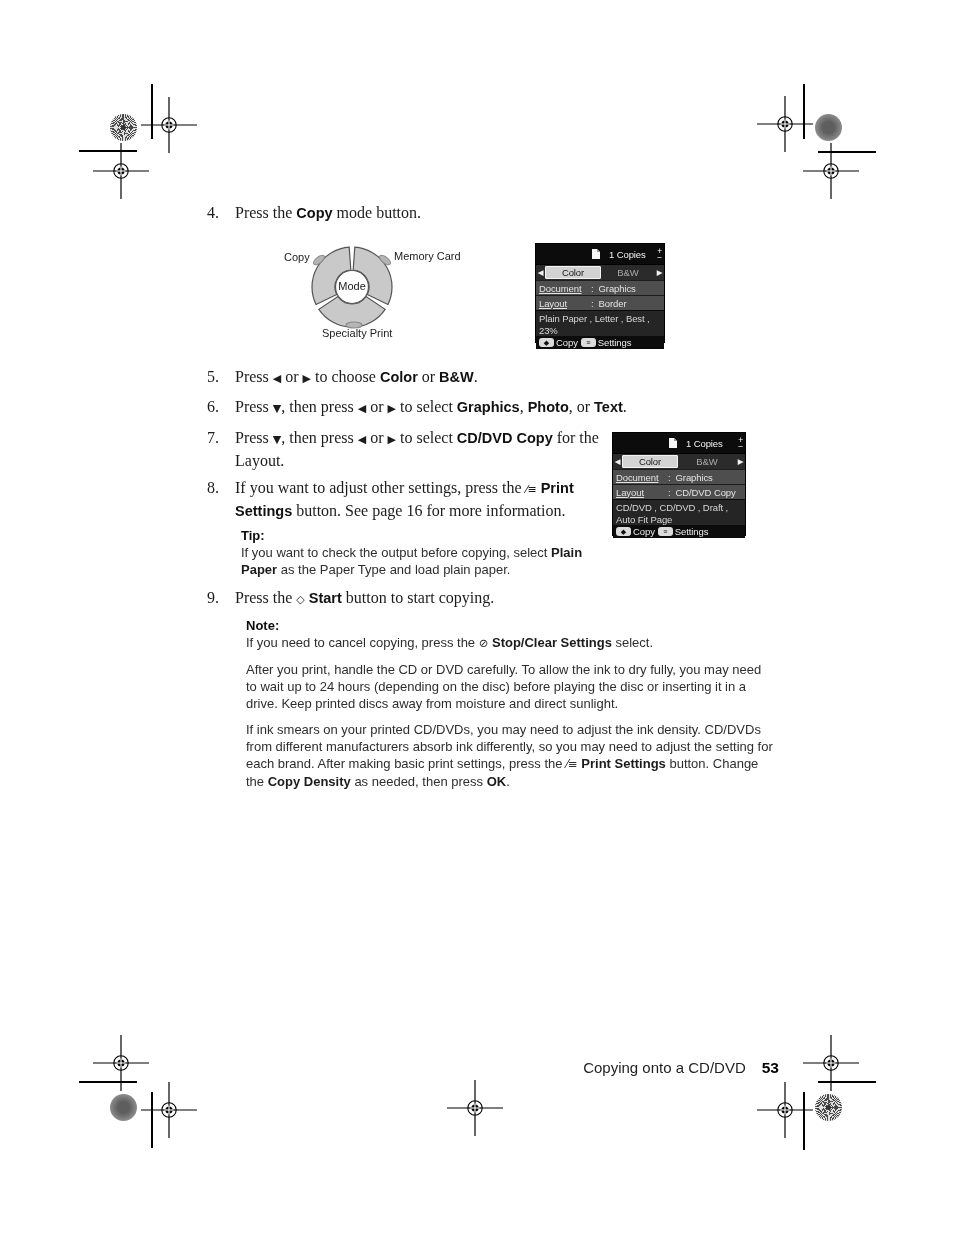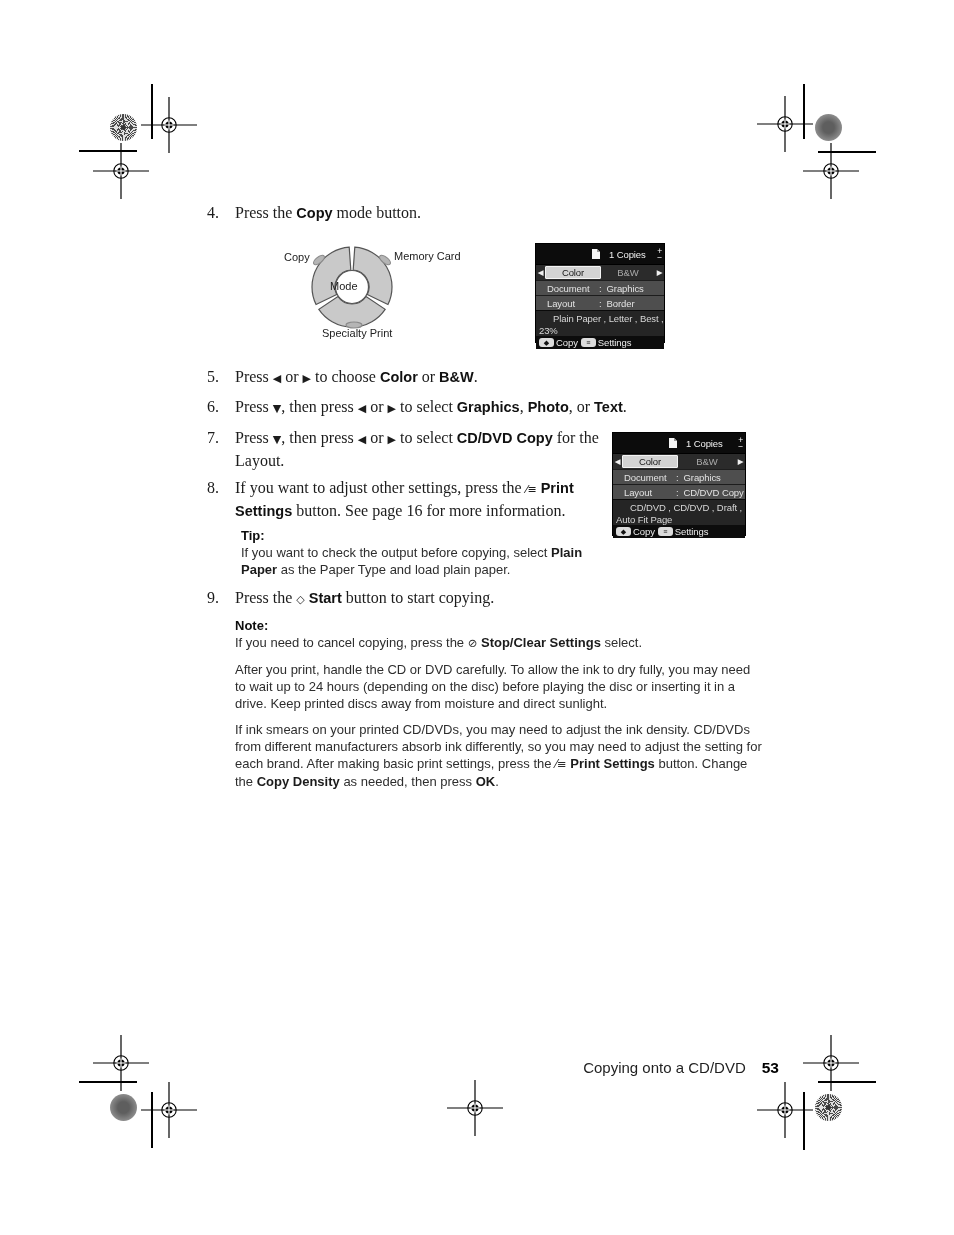--- a/index.html
+++ b/index.html
@@ -30,24 +30,24 @@
   .pm{margin-left:auto;margin-right:2px;display:flex;flex-direction:column;line-height:6px;
       font-size:8.5px;font-style:normal;color:#fff;text-align:center;}
   .pm i{font-style:normal;}
   .lcd-sel{height:15px;flex:none;background:#2b2b2b;display:flex;align-items:center;border-top:1px solid #000;}
   .arr{font-family:"DejaVu Sans",sans-serif;font-size:7.5px;color:#f0f0f0;width:9px;text-align:center;flex:none;}
   .selbox{width:54px;flex:none;text-align:center;background:#d3d3d3;color:#161616;
           border:1px solid #f4f4f4;border-radius:1px;line-height:11px;}
   .bw{flex:1;text-align:center;color:#a9a9a9;}
   .lcd-row{height:14px;flex:none;background:#4e4e4e;display:flex;align-items:center;
            border-top:1px solid #1d1d1d;color:#e3e3e3;}
-  .lcd-row .ll{width:52px;flex:none;margin-left:11px;}
+  .lcd-row .ll{width:52px;flex:none;margin-left:3px;text-decoration:underline;}
   .lcd-row .lv{margin-left:5px;}
   .lcd-sum{height:14px;flex:none;background:#252525;display:flex;align-items:center;
-           border-top:1px solid #0a0a0a;color:#d8d8d8;padding-left:17px;}
+           border-top:1px solid #0a0a0a;color:#d8d8d8;padding-left:3px;}
   .lcd-sum2{height:12px;flex:1;background:#252525;display:flex;align-items:center;
             color:#d8d8d8;padding-left:3px;}
   .lcd-bot{height:13px;flex:none;background:#0c0c0c;display:flex;align-items:center;color:#ededed;}
   .chip{width:15px;height:9px;border-radius:3px;background:#dcdcdc;display:inline-flex;
         align-items:center;justify-content:center;margin:0 2px 0 3px;flex:none;}
   .chip b{font-size:7px;color:#111;line-height:7px;font-weight:400;}
 
   
   .footer{position:absolute;top:1043px;right:175px;display:flex;align-items:baseline;gap:16px;}
   .footer .sect{font-size:15px;color:#1f1f1f;}
@@ -187,21 +187,21 @@
     <path d="M -33.16,22.37 A 40,40 0 0 0 33.16,22.37 L 14.09,9.51 A 17,17 0 0 1 -14.09,9.51 Z" fill="#c9c9c9"></path>
     <path d="M 35.95,17.53 A 40,40 0 0 0 2.79,-39.90 L 1.19,-16.96 A 17,17 0 0 1 15.28,7.45 Z" fill="#c9c9c9"></path>
     <circle cx="0" cy="0" r="16.5" fill="#ffffff"></circle>
     <ellipse cx="-33" cy="-27" rx="6.5" ry="3" fill="#b5b5b5" stroke="#8a8a8a" transform="rotate(-38 -33 -27)"></ellipse>
     <ellipse cx="33" cy="-27" rx="6.5" ry="3" fill="#b5b5b5" stroke="#8a8a8a" transform="rotate(38 33 -27)"></ellipse>
     <ellipse cx="2" cy="38" rx="8" ry="3" fill="#b5b5b5" stroke="#8a8a8a" transform="rotate(0)"></ellipse>
   </g>
 </svg>
 <span class="dial-label" style="left:284px;top:251px">Copy</span>
 <span class="dial-label" style="left:394px;top:250px">Memory Card</span>
-<span class="dial-label" style="left:330px;top:280px;width:44px;">Mode</span>
+<span class="dial-label" style="left:330px;top:280px;width:44px;text-align:center">Mode</span>
 <span class="dial-label" style="left:322px;top:327px">Specialty Print</span>
 
 <div class="lcd" style="left:535px;top:243px;width:130px;height:100px">
   <div class="lcd-top">
     <svg width="10" height="12" style="margin-left:55px">
         <path d="M1,1 h5 l3,3 v7 h-8 z" fill="#f5f5f5"></path>
         <path d="M6,1 l3,3 h-3 z" fill="#999"></path>
       </svg>
     <span class="copies" style="margin-left:8px">1 Copies</span>
     <span class="pm">
@@ -310,21 +310,21 @@
 <div class="abs small" style="left:241px;top:527px;width:368px">
   <div class="small-h">Tip:</div>
   <div><span>If you want to check the output before copying, select </span><span class="seg-b2">Plain Paper</span><span> as the Paper Type and load plain paper.</span></div>
 </div>
 
 <div class="step" style="left:207px;top:588px;width:450px">
   <span class="num">9.</span>
   <div class="body"><span>Press the </span><span class="seg-g">◇</span><span> </span><span class="seg-b">Start</span><span> button to start copying.</span></div>
 </div>
 
-<div class="abs small" style="left:235px;top:617px;width:528px">
+<div class="abs small" style="left:246px;top:617px;width:528px">
   <div class="small-h">Note:</div>
   <p class="para"><span>If you need to cancel copying, press the </span><span class="seg-g2">⊘</span><span> </span><span class="seg-b2">Stop/Clear Settings</span><span> select.</span></p>
   <p class="para">After you print, handle the CD or DVD carefully. To allow the ink to dry fully, you may need to wait up to 24 hours (depending on the disc) before playing the disc or inserting it in a drive. Keep printed discs away from moisture and direct sunlight.</p>
   <p class="para"><span>If ink smears on your printed CD/DVDs, you may need to adjust the ink density. CD/DVDs from different manufacturers absorb ink differently, so you may need to adjust the setting for each brand. After making basic print settings, press the </span><span class="seg-g2">⁄≡</span><span> </span><span class="seg-b2">Print Settings</span><span> button. Change the </span><span class="seg-b2">Copy Density</span><span> as needed, then press </span><span class="seg-b2">OK</span><span>.</span></p>
 </div>
 
 <div class="footer">
   <span class="sect">Copying onto a CD/DVD</span>
   <span class="pnum">53</span>
 </div>

